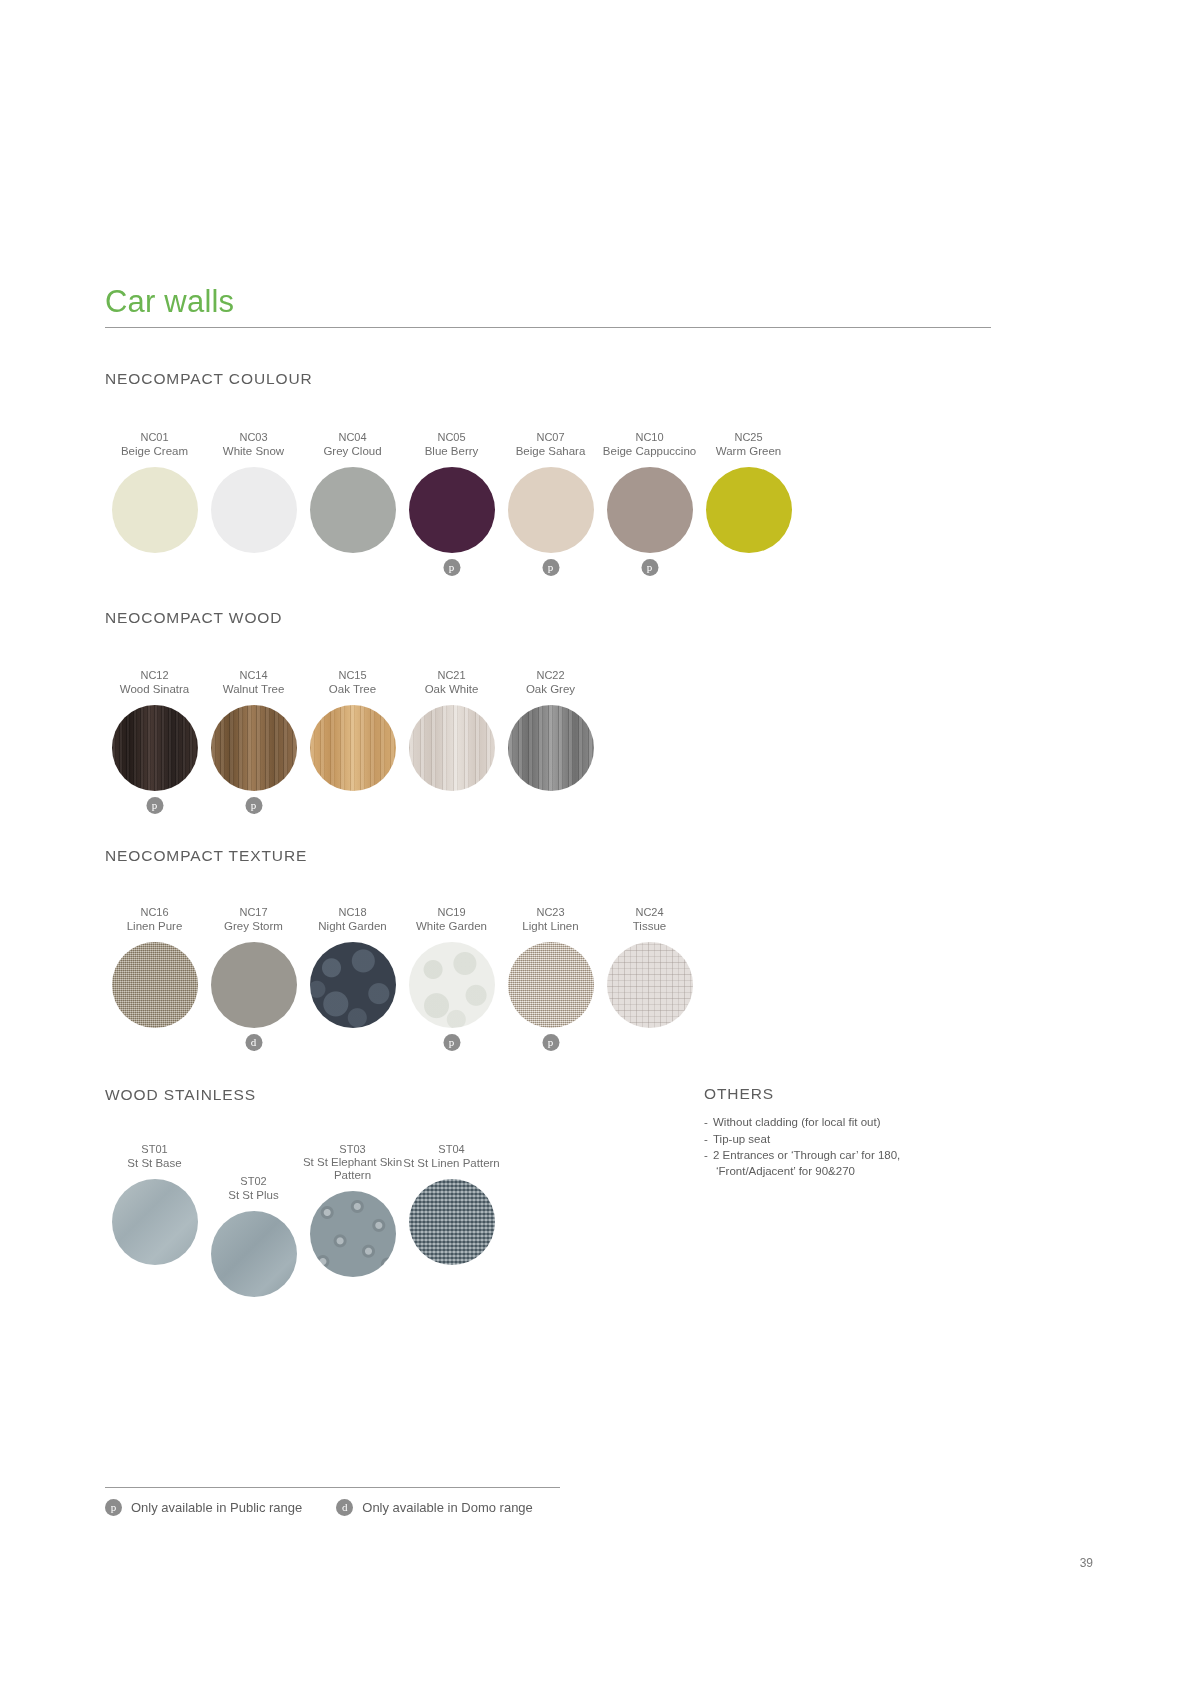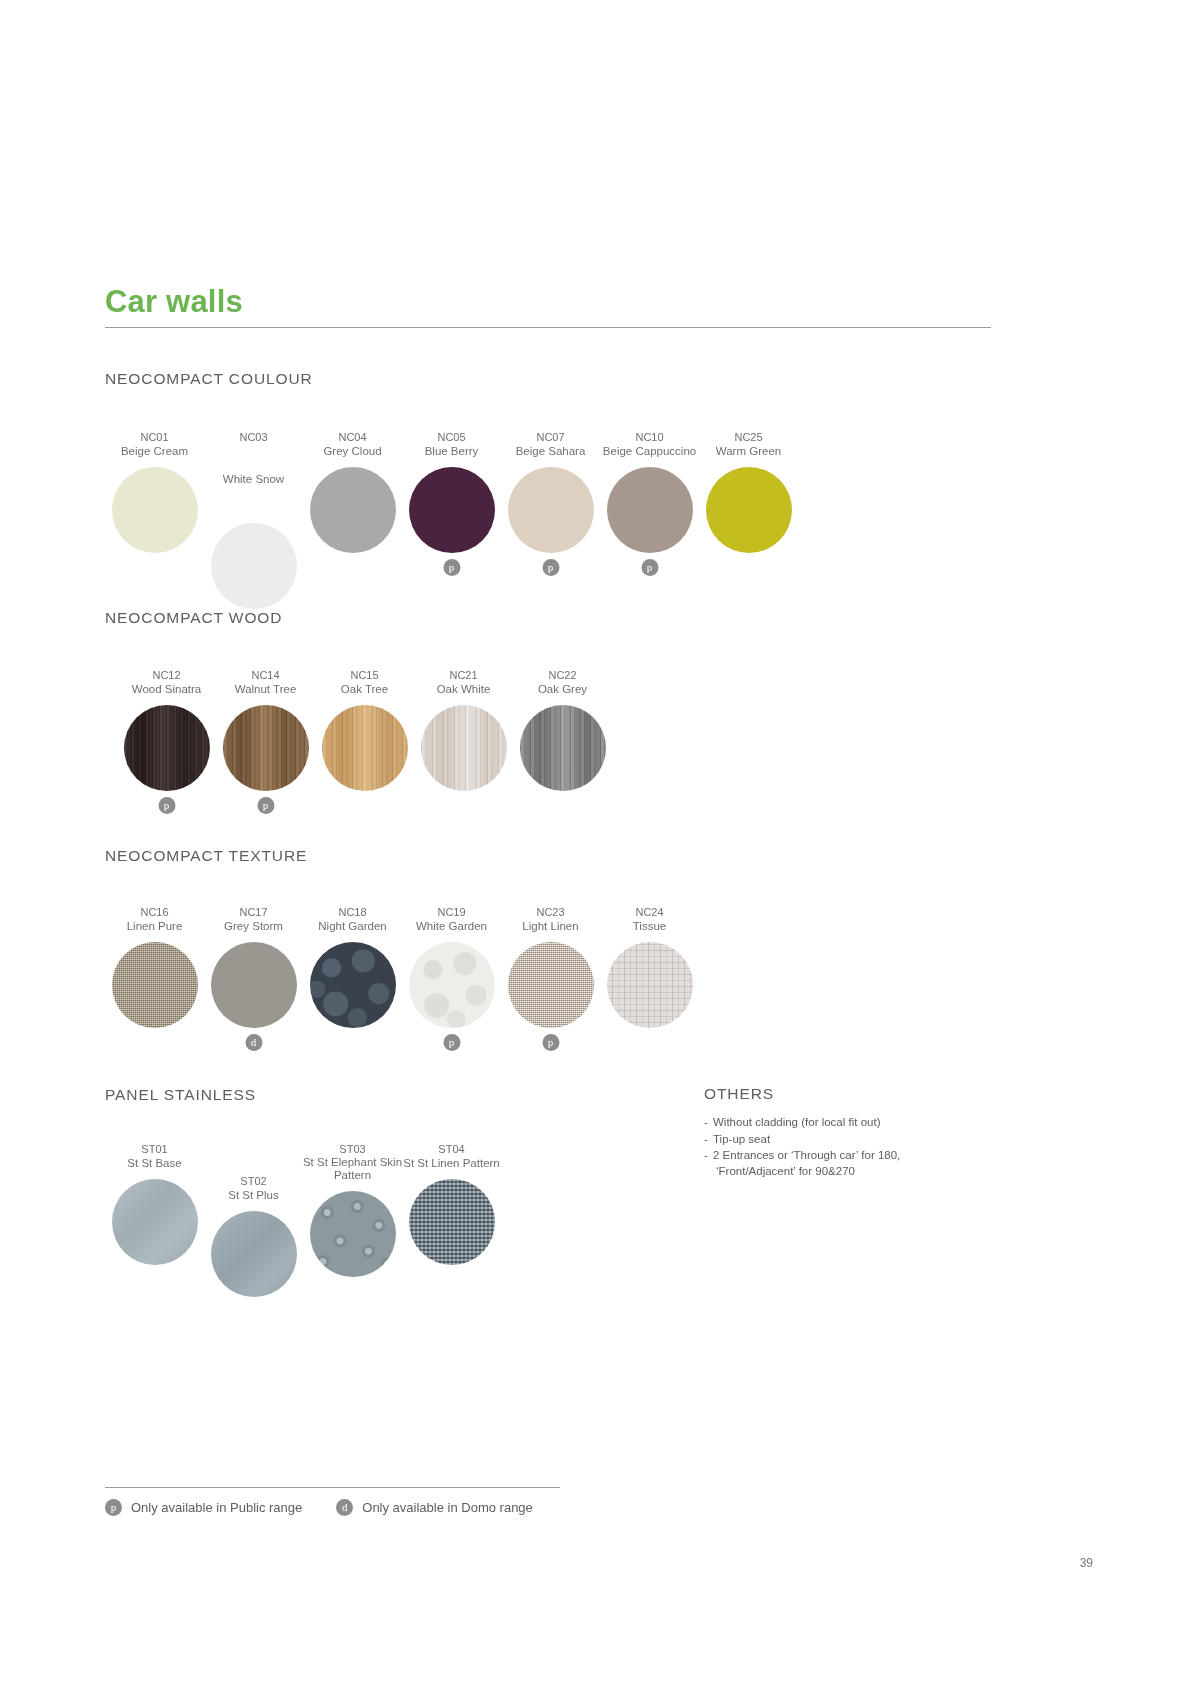--- a/index.html
+++ b/index.html
@@ -9,21 +9,21 @@
     font-family:"Liberation Sans", sans-serif;
     color:#5a5a5a;
     position:relative;
     overflow:hidden;
   }
   .page { position:absolute; left:0; top:0; width:1191px; height:1684px; }
 
   
   .title-wrap { position:absolute; left:105px; top:286px; width:886px; }
   .page-title {
-    font-size:31px; font-weight:700; color:#6cb551;
+    font-size:31px; font-weight:400; color:#6cb551;
     letter-spacing:0.2px; line-height:1;
   }
   .title-rule { margin-top:10px; border-top:1px solid #9b9b9b; width:886px; }
 
   
   .section-head {
     position:absolute;
     font-size:15.5px; letter-spacing:0.9px;
     color:#5d5d5d; font-weight:400; white-space:nowrap;
   }
@@ -150,21 +150,21 @@
 
   <div id="sections-mount">
       <div class="section-head" style="left: 105px; top: 370px;">NEOCOMPACT COULOUR</div>
       <div class="swatch-row" style="left: 105px; top: 430px;">
         <div class="swatch-cell" style="width: 99px;">
           <div class="sw-code">NC01</div>
           <div class="sw-name">Beige Cream</div>
           <div class="sw-disc" style="background: rgb(232, 231, 208);"></div>
           <div class="badge-slot"></div>
         </div>
-        <div class="swatch-cell" style="width: 99px; gap: 28px;">
+        <div class="swatch-cell" style="width: 99px;">
           <div class="sw-code">NC03</div>
           <div class="sw-name">White Snow</div>
           <div class="sw-disc" style="background: rgb(236, 236, 237);"></div>
           <div class="badge-slot"></div>
         </div>
         <div class="swatch-cell" style="width: 99px;">
           <div class="sw-code">NC04</div>
           <div class="sw-name">Grey Cloud</div>
           <div class="sw-disc" style="background: rgb(167, 170, 166);"></div>
           <div class="badge-slot"></div>
@@ -194,21 +194,21 @@
           </div>
         </div>
         <div class="swatch-cell" style="width: 99px;">
           <div class="sw-code">NC25</div>
           <div class="sw-name">Warm Green</div>
           <div class="sw-disc" style="background: rgb(195, 189, 32);"></div>
           <div class="badge-slot"></div>
         </div>
       </div>
       <div class="section-head" style="left: 105px; top: 609px;">NEOCOMPACT WOOD</div>
-      <div class="swatch-row" style="left: 117px; top: 668px;">
+      <div class="swatch-row" style="left: 105px; top: 668px;">
         <div class="swatch-cell" style="width: 99px;">
           <div class="sw-code">NC12</div>
           <div class="sw-name">Wood Sinatra</div>
           <div class="sw-disc tex-wood1"></div>
           <div class="badge-slot">
             <div class="badge" style="position: relative; bottom: auto; left: 50%; top: 6px;">p</div>
           </div>
         </div>
         <div class="swatch-cell" style="width: 99px; justify-content: center;">
           <div class="sw-code">NC14</div>
@@ -275,21 +275,21 @@
             <div class="badge" style="position: relative; bottom: auto; left: 50%; top: 6px;">p</div>
           </div>
         </div>
         <div class="swatch-cell" style="width: 99px;">
           <div class="sw-code">NC24</div>
           <div class="sw-name">Tissue</div>
           <div class="sw-disc tex-tissue"></div>
           <div class="badge-slot"></div>
         </div>
       </div>
-      <div class="section-head" style="left: 105px; top: 1086px;">PANEL STAINLESS</div>
+      <div class="section-head" style="left: 105px; top: 1086px;">WOOD STAINLESS</div>
       <div class="swatch-row" style="left: 105px; top: 1142px;">
         <div class="swatch-cell" style="width: 99px;">
           <div class="sw-code">ST01</div>
           <div class="sw-name">St St Base</div>
           <div class="sw-disc tex-st-plain"></div>
           <div class="badge-slot"></div>
         </div>
         <div class="swatch-cell" style="width: 99px; margin-top: 32px;">
           <div class="sw-code">ST02</div>
           <div class="sw-name">St St Plus</div>

